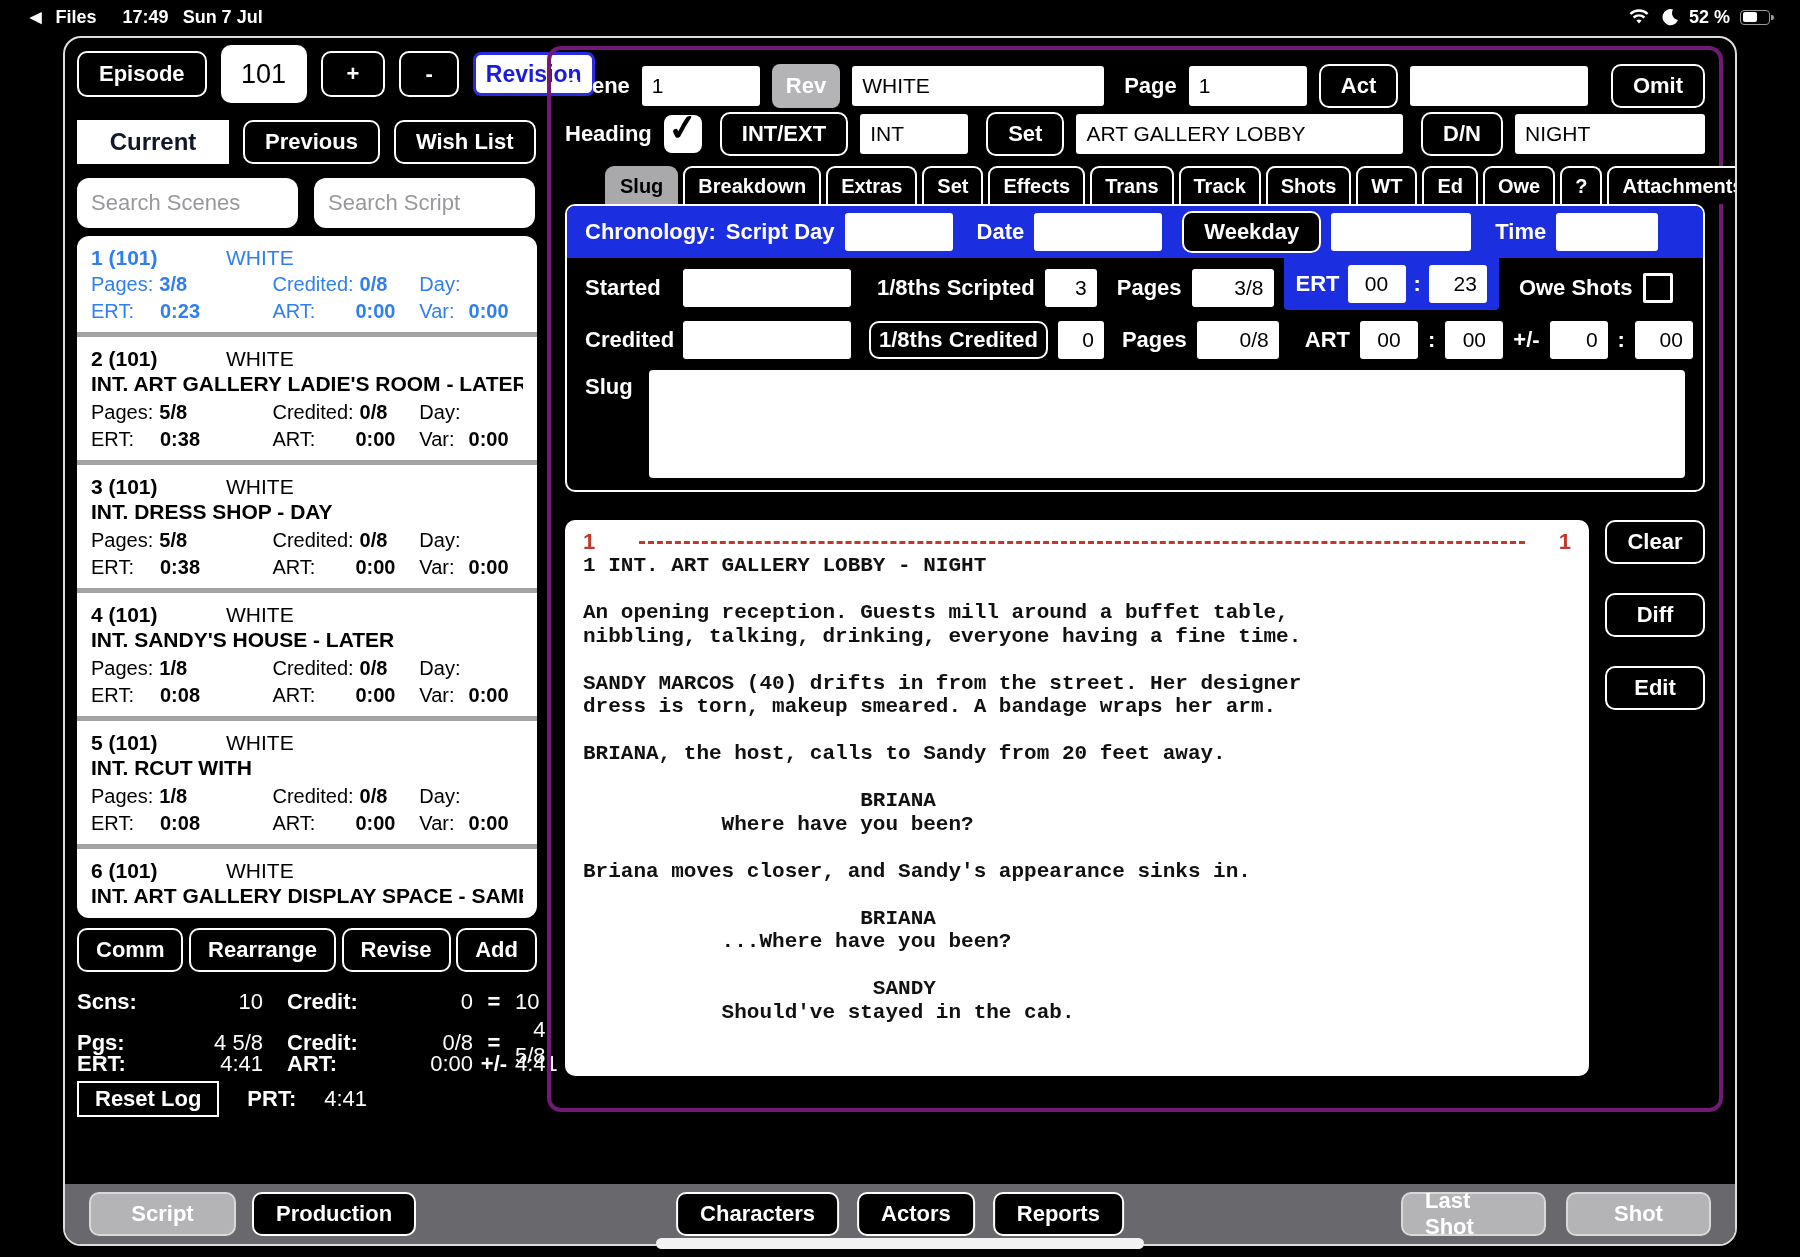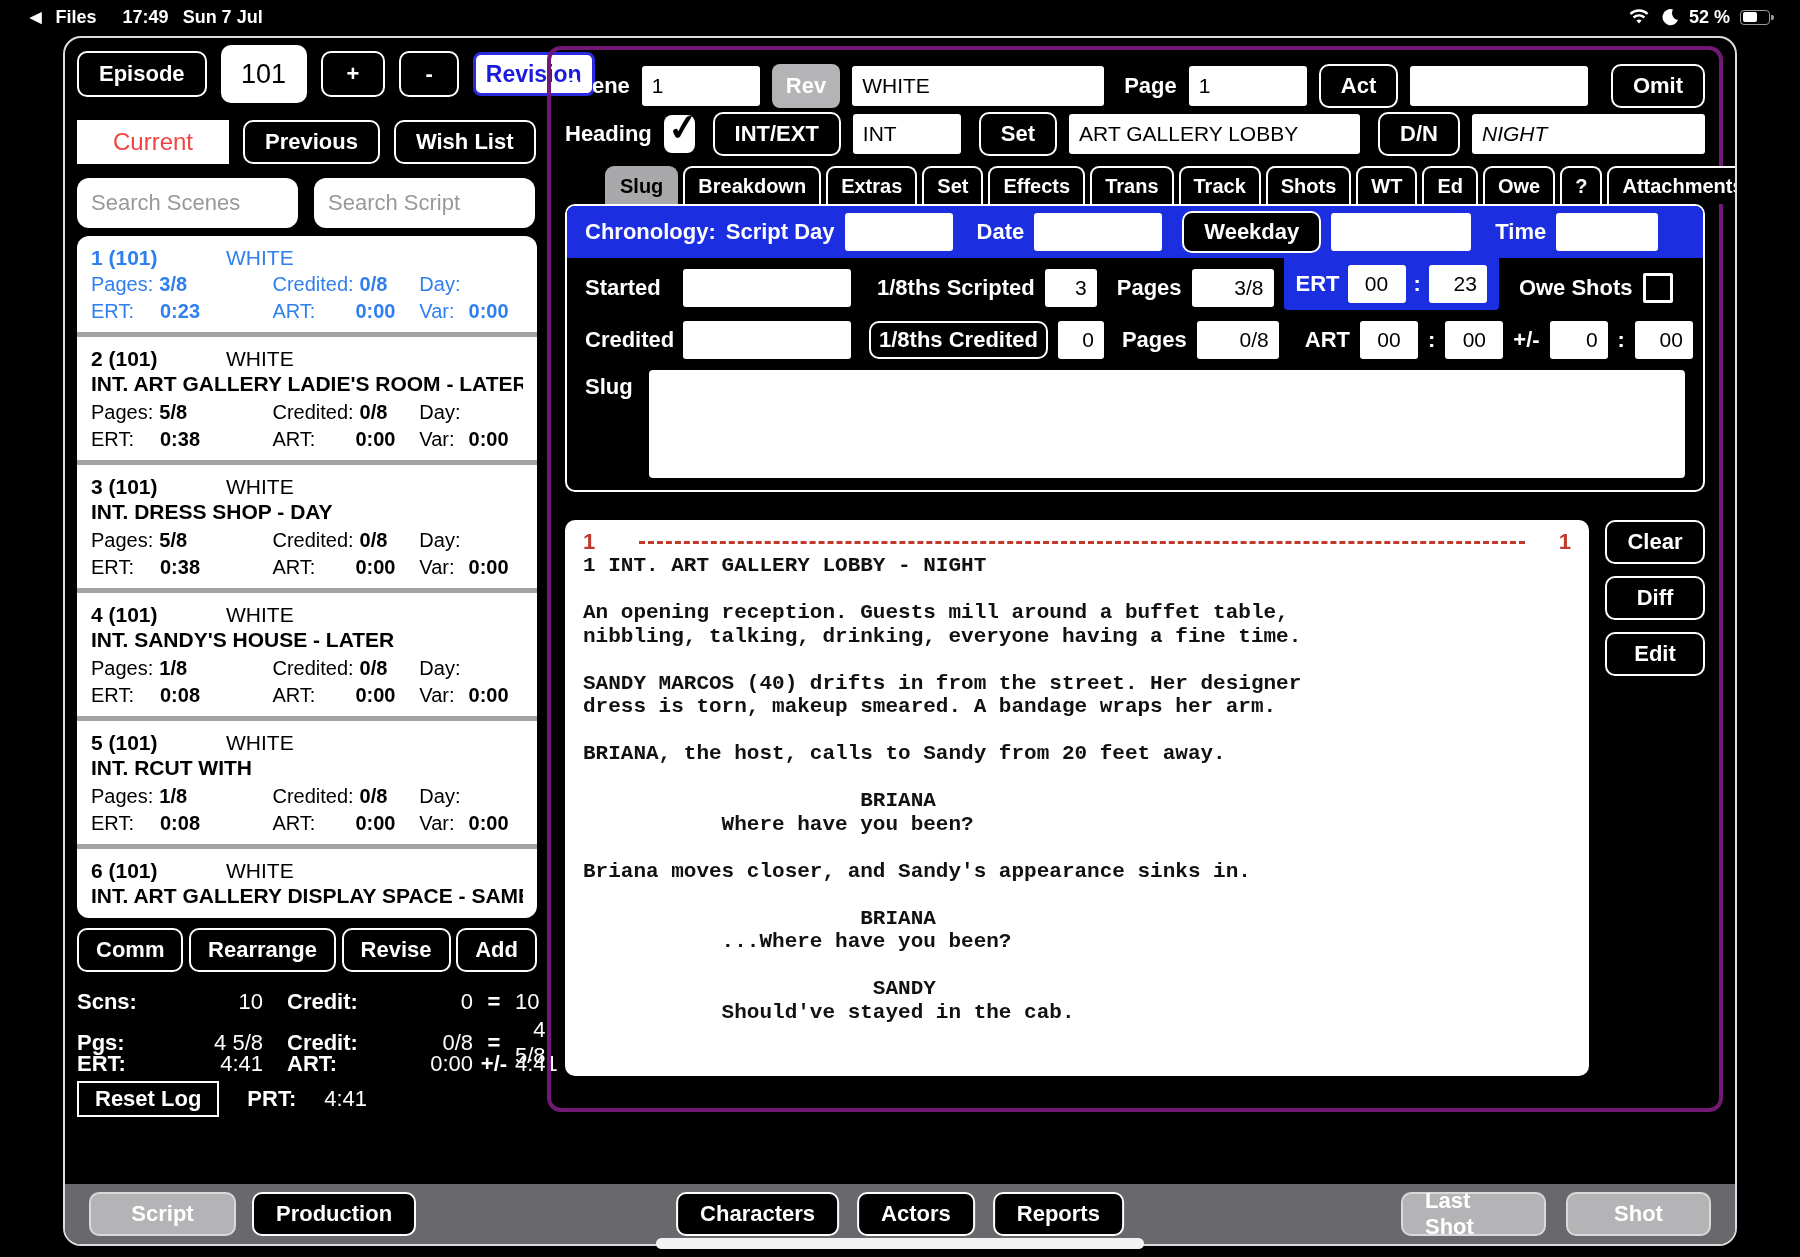--- a/index.html
+++ b/index.html
@@ -33,21 +33,21 @@
 
   
   .leftpanel { position:absolute; left:12px; top:6px; width:460px; }
   .ep-row { display:flex; align-items:center; gap:14px; height:60px; }
   .ep-num { width:86px; height:58px; background:#fff; border-radius:10px; font-size:27px; color:#000;
     text-align:center; border:none; }
   .btn.sq { padding:0 24px; }
   .rev-btn { background:#fff; color:#1b1be0; border:3px solid #2a2ae0; border-radius:8px;
     font-size:23px; font-weight:bold; height:44px; padding:0 10px; display:inline-flex; align-items:center; cursor:pointer; }
   .list-tabs { display:flex; align-items:center; gap:14px; margin-top:16px; }
-  .tab-current { background:#fff; color:#ef4444; font-size:24px; font-weight:normal; width:152px; height:44px;
+  .tab-current { background:#fff; color:#0f172a; font-size:24px; font-weight:bold; width:152px; height:44px;
     display:flex; align-items:center; justify-content:center; cursor:pointer; }
   .search-row { display:flex; gap:16px; margin-top:14px; }
   .search-row input { width:221px; height:50px; background:#fff; border:none; border-radius:12px;
     font-size:22px; padding:0 14px; color:#000; }
   .search-row input::placeholder { color:#98989d; }
 
   .scenelist { margin-top:8px; background:#fff; border-radius:12px; overflow:hidden; height:682px; }
   .scene-item { padding:9px 14px 7px; border-bottom:5px solid #a3a3a3; color:#000; cursor:pointer; }
   .scene-item:last-child { border-bottom:none; }
   .scene-item.sel { color:#2f7ff0; }
@@ -101,21 +101,21 @@
 
   .script-wrap { display:flex; margin-top:28px; gap:16px; }
   .scriptbox { width:1044px; height:556px; background:#fff; border-radius:10px; padding:10px 18px; overflow:hidden; }
   .s-head { display:flex; align-items:center; color:#c0392b; font-family:"Liberation Mono", monospace;
     font-size:22px; font-weight:bold; height:24px; }
   .s-dash { flex:1; border-top:3px dashed #c0392b; margin:0 34px 0 44px; }
   .s-body { font-family:"Liberation Mono", monospace; font-size:21px; font-weight:600; line-height:23.5px;
     color:#111; white-space:pre; }
   .sidecol { display:flex; flex-direction:column; gap:12px; }
   .sidecol .btn { width:100px; height:44px; padding:0; border-radius:10px; }
-  .sidecol .btn + .btn { margin-top:0; }
+  .sidecol .btn + .btn { margin-top:17px; }
 
   
   .bottombar { height:60px; background:#69696d; display:flex; align-items:center; padding:0 24px; position:relative; flex:0 0 auto; }
   .bb-left { display:flex; gap:16px; }
   .bb-center { position:absolute; left:50%; transform:translateX(-50%); display:flex; gap:18px; }
   .bb-right { margin-left:auto; display:flex; gap:20px; }
   .bb-btn { height:44px; font-size:22px; font-weight:bold; border-radius:10px; display:inline-flex;
     align-items:center; justify-content:center; padding:0 22px; cursor:pointer; }
   .bb-btn.dark { background:#000; color:#fff; border:2px solid #fff; }
   .bb-btn.gray { background:#b4b4b6; color:#fff; border:2px solid #d9d9d9; }
@@ -323,21 +323,21 @@
       <div class="hrow">
         <span class="lab">Heading</span>
         <div class="cb">
             <span class="mark">✓</span>
           </div>
         <div class="btn" style="height:44px; margin-left:6px;">INT/EXT</div>
         <input class="winput" style="width: 108px;" value="INT">
         <div class="btn" style="height:44px; margin-left:6px;">Set</div>
         <input class="winput" style="flex: 1 1 0%;" value="ART GALLERY LOBBY">
         <div class="btn" style="height:44px; margin-left:6px;">D/N</div>
-        <input class="winput" style="width: 233px; font-style: italic;" value="NIGHT">
+        <input class="winput" style="width: 190px;" value="NIGHT">
       </div>
 
       <div class="dtabs">
         <div class="dtab active">Slug</div>
         <div class="dtab">Breakdown</div>
         <div class="dtab">Extras</div>
         <div class="dtab">Set</div>
         <div class="dtab">Effects</div>
         <div class="dtab">Trans</div>
         <div class="dtab">Track</div>

